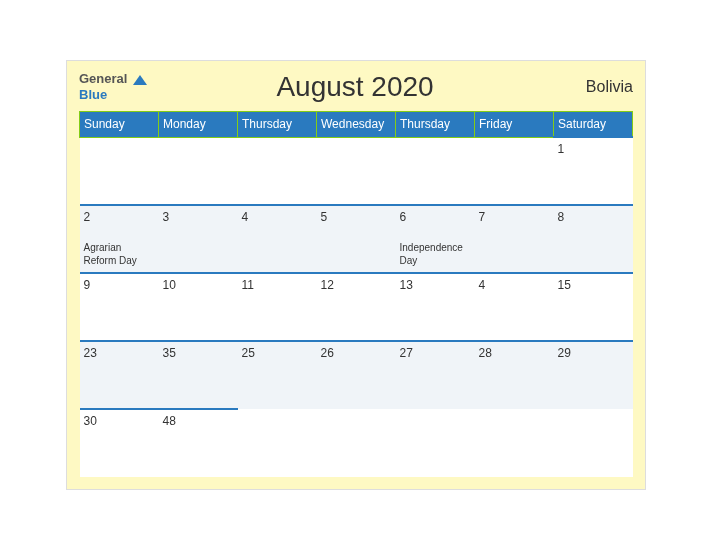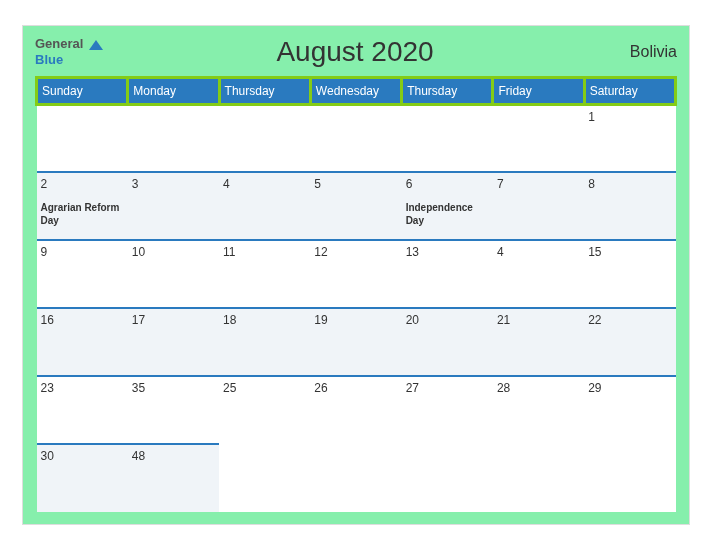--- a/index.html
+++ b/index.html
@@ -6,22 +6,22 @@
     body {
       font-family: Arial, sans-serif;
       background: #fff;
       width: 712px;
       height: 550px;
       display: flex;
       align-items: center;
       justify-content: center;
     }
     .calendar-container {
-      width: 668px;
-      background: #86efac;
+      width: 580px;
+      background: #fef9c3;
       border: 1px solid #ddd;
       padding: 10px 12px 12px;
     }
     .header {
       display: flex;
       align-items: center;
       justify-content: space-between;
       margin-bottom: 8px;
     }
     .logo {
@@ -63,21 +63,21 @@
       width: 100%;
       border-collapse: collapse;
     }
     .calendar-table thead tr th {
       background: #2a7abf;
       color: #fff;
       font-size: 12px;
       font-weight: normal;
       padding: 5px 4px;
       text-align: left;
-      border: 3px solid #84cc16;
+      border: 1px solid #84cc16;
     }
     .calendar-table tbody tr td {
       border-top: 2px solid #2a7abf;
       border-left: none;
       border-right: none;
       border-bottom: none;
       vertical-align: top;
       padding: 4px 4px 2px;
       width: calc(100% / 7);
       height: 68px;
@@ -88,23 +88,22 @@
     }
     .day-number {
       font-size: 12px;
       color: #333;
       display: block;
     }
     .event-text {
       font-size: 10px;
       color: #333;
       display: block;
-      margin-top: 10px;
+      margin-top: 17px;
       line-height: 1.3;
-      font-weight: bold;
     }
     .empty-cell {
       border-top: none !important;
       background: #fff !important;
     }
   </style>
 </head>
 <body>
 
 <div class="calendar-container">
@@ -185,43 +184,20 @@
           </td>
           <td>
             <span class="day-number">4</span>
           </td>
           <td>
             <span class="day-number">15</span>
           </td>
         </tr>
         <tr>
           <td>
-            <span class="day-number">16</span>
-          </td>
-          <td>
-            <span class="day-number">17</span>
-          </td>
-          <td>
-            <span class="day-number">18</span>
-          </td>
-          <td>
-            <span class="day-number">19</span>
-          </td>
-          <td>
-            <span class="day-number">20</span>
-          </td>
-          <td>
-            <span class="day-number">21</span>
-          </td>
-          <td>
-            <span class="day-number">22</span>
-          </td>
-        </tr>
-        <tr>
-          <td>
             <span class="day-number">23</span>
           </td>
           <td>
             <span class="day-number">35</span>
           </td>
           <td>
             <span class="day-number">25</span>
           </td>
           <td>
             <span class="day-number">26</span>

